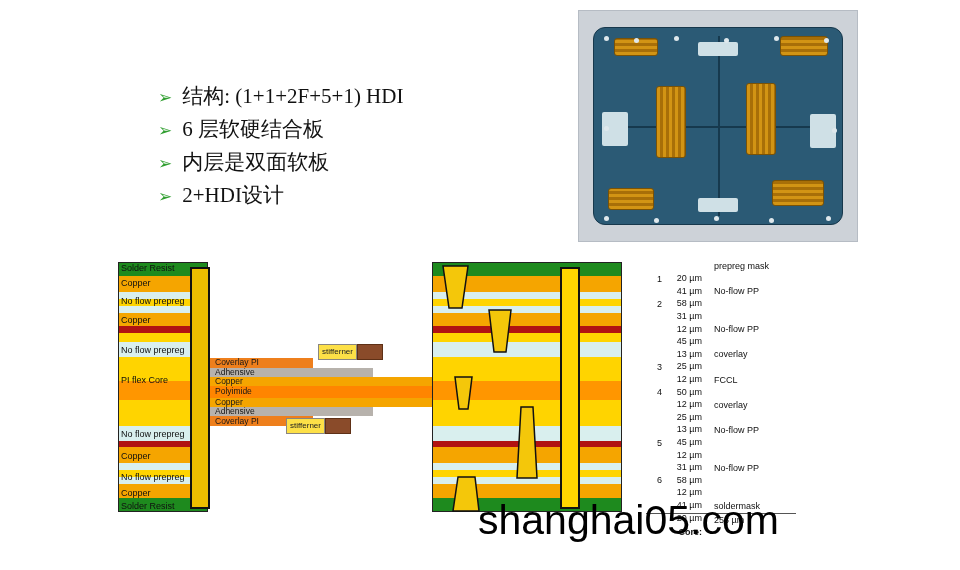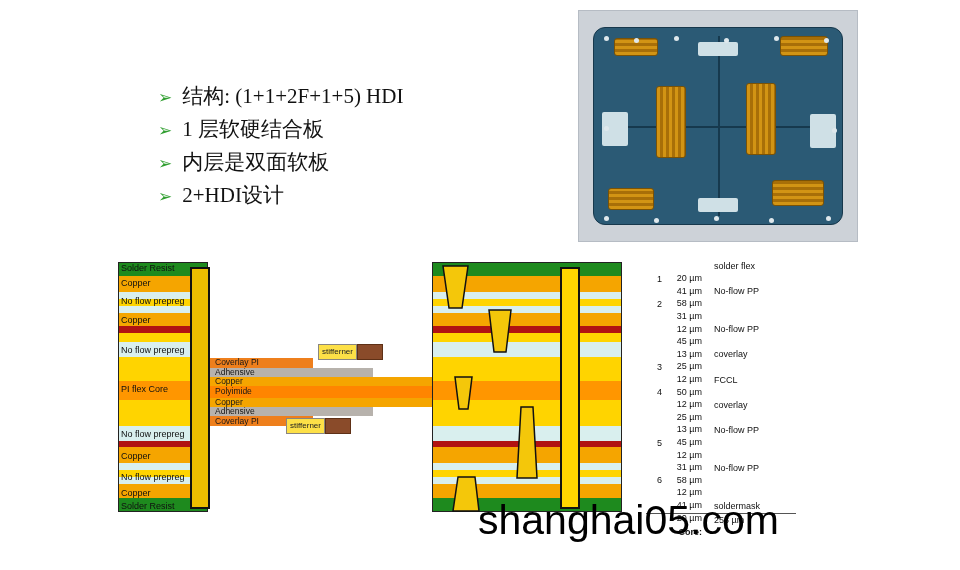--- a/index.html
+++ b/index.html
@@ -62,25 +62,25 @@
   .watermark { position:absolute; left:478px; top:497px; font-size:41px; color:#000; z-index:50; letter-spacing:0; font-family:"Liberation Sans","DejaVu Sans",sans-serif; }
 </style>
 </head>
 <body>
 
 <div class="page">
 
   <div class="bullets">
     <div class="bullet-item">
         <span class="bullet-marker">➢</span>
-        <span class="bullet-text">结构: (1+1+2F+1+5) HDI</span>
+        <span class="bullet-text">结构: (1+1+2F+5+1) HDI</span>
       </div>
       <div class="bullet-item">
         <span class="bullet-marker">➢</span>
-        <span class="bullet-text">1 层软硬结合板</span>
+        <span class="bullet-text">6 层软硬结合板</span>
       </div>
       <div class="bullet-item">
         <span class="bullet-marker">➢</span>
         <span class="bullet-text">内层是双面软板</span>
       </div>
       <div class="bullet-item">
         <span class="bullet-marker">➢</span>
         <span class="bullet-text">2+HDI设计</span>
       </div>
   </div>
@@ -149,21 +149,21 @@
         <div class="band band-copper" style="height: 14px;"></div>
         <div class="band band-green" style="height: 13px;"></div>
       </div>
 
     <div class="left-labels">
       <span class="layer-label" style="top:1px">Solder Resist</span>
       <span class="layer-label" style="top:16px">Copper</span>
       <span class="layer-label" style="top:34px">No flow prepreg</span>
       <span class="layer-label" style="top:53px">Copper</span>
       <span class="layer-label" style="top:83px">No flow prepreg</span>
-      <span class="layer-label" style="top:122px">PI flex Core</span>
+      <span class="layer-label" style="top:113px">PI flex Core</span>
       <span class="layer-label" style="top:167px">No flow prepreg</span>
       <span class="layer-label" style="top:189px">Copper</span>
       <span class="layer-label" style="top:210px">No flow prepreg</span>
       <span class="layer-label" style="top:226px">Copper</span>
       <span class="layer-label" style="top:239px">Solder Resist</span>
     </div>
 
     <div class="flex-section">
       <div class="fband fb-cov" style="top:96px"></div>
       <div class="fband fb-adh" style="top:106px"></div>
@@ -198,21 +198,21 @@
       <polygon points="371,52 393,52 388,94 376,94" fill="#f4c70a" stroke="#111" stroke-width="1.5"></polygon>
       <polygon points="337,119 354,119 350,151 341,151" fill="#f4c70a" stroke="#111" stroke-width="1.5"></polygon>
       <polygon points="403,149 415,149 419,220 399,220" fill="#f4c70a" stroke="#111" stroke-width="1.5"></polygon>
       <polygon points="340,219 357,219 361,253 335,253" fill="#f4c70a" stroke="#111" stroke-width="1.5"></polygon>
     </svg>
 
     <div class="thickness-table">
       <div class="t-row">
           <span class="t-num"></span>
           <span class="t-val">20 µm</span>
-          <span class="t-name">solder flex</span>
+          <span class="t-name">prepreg mask</span>
         </div>
         <div class="t-row">
           <span class="t-num">1</span>
           <span class="t-val">41 µm</span>
           <span class="t-name"></span>
         </div>
         <div class="t-row">
           <span class="t-num"></span>
           <span class="t-val">58 µm</span>
           <span class="t-name">No-flow PP</span>

